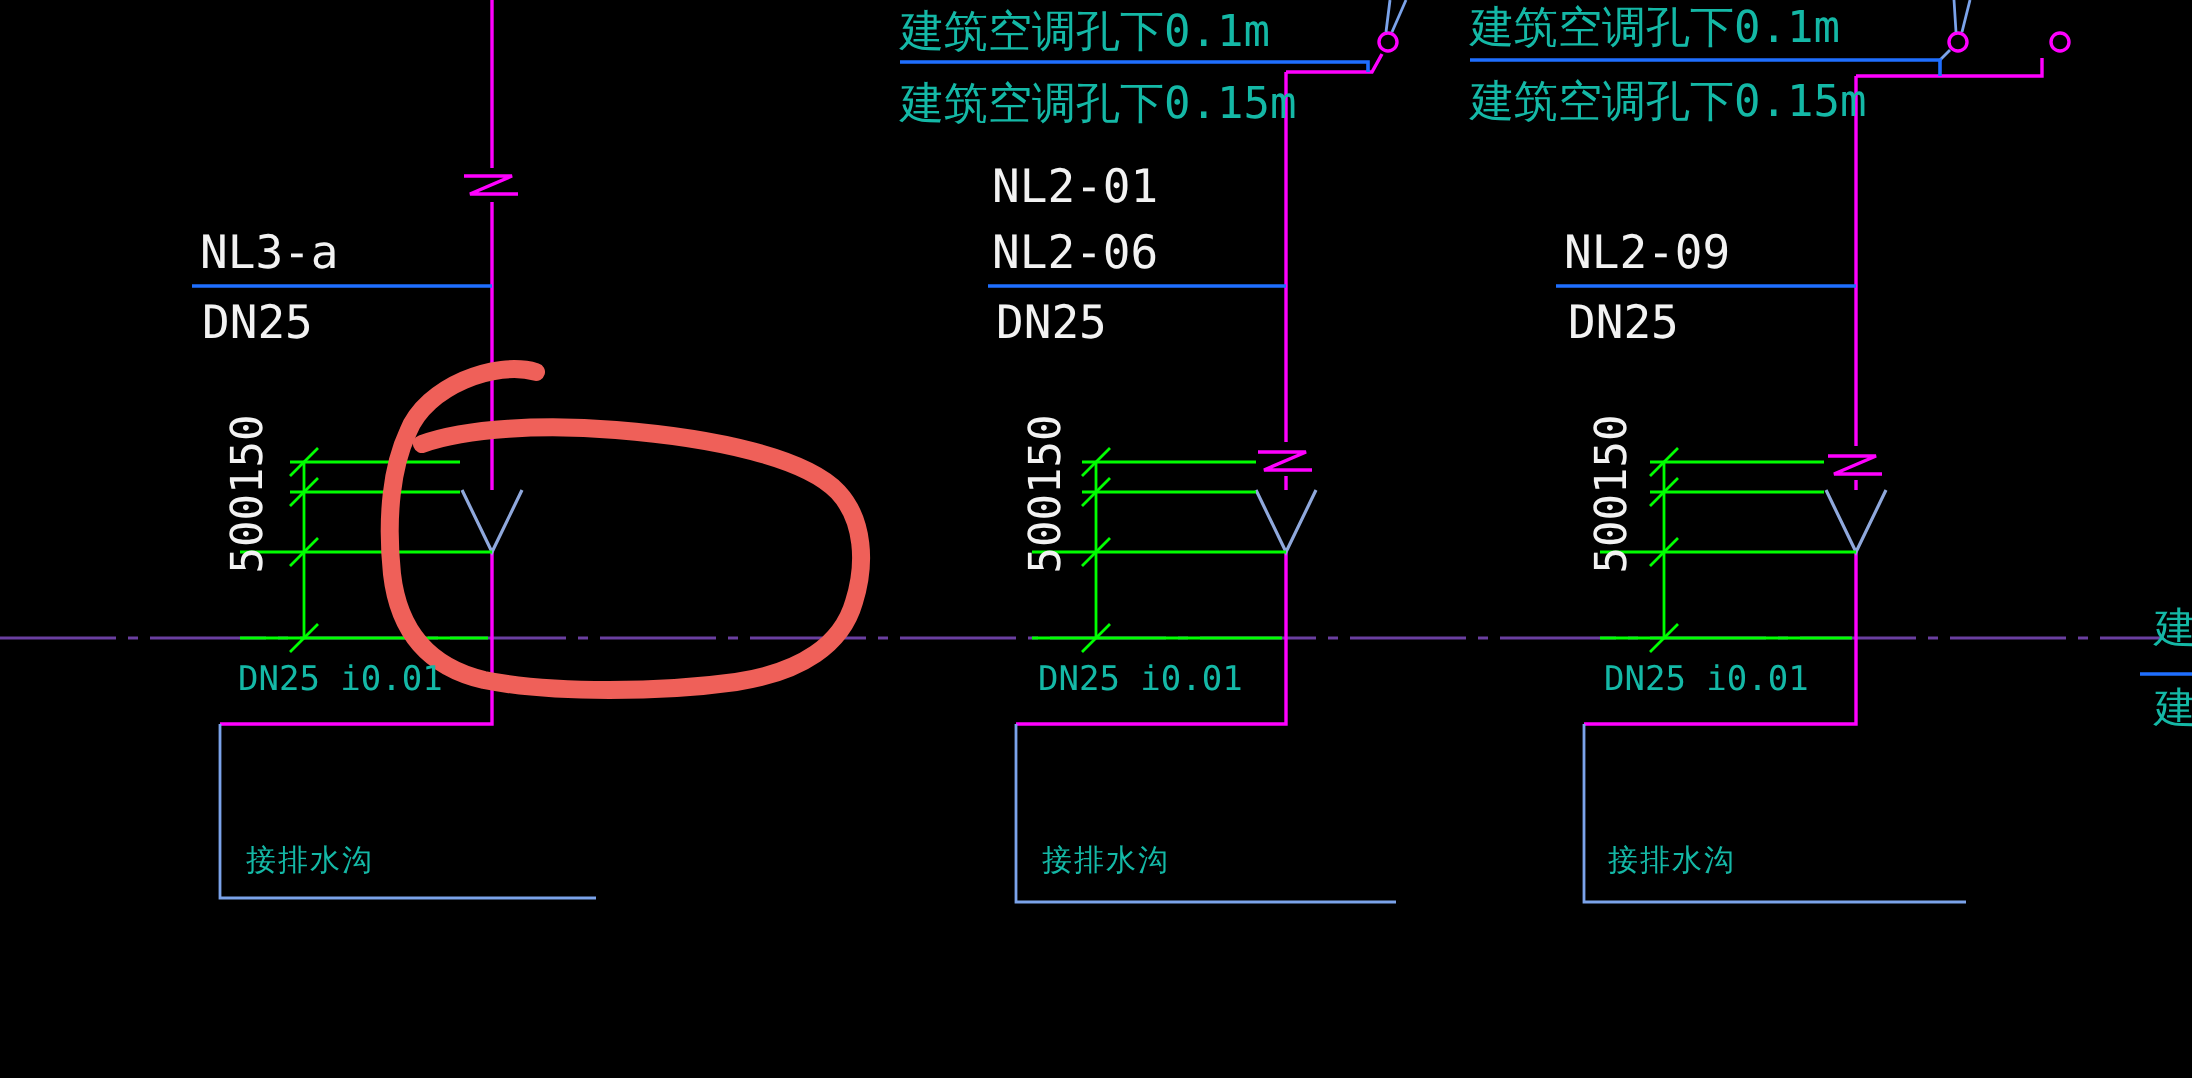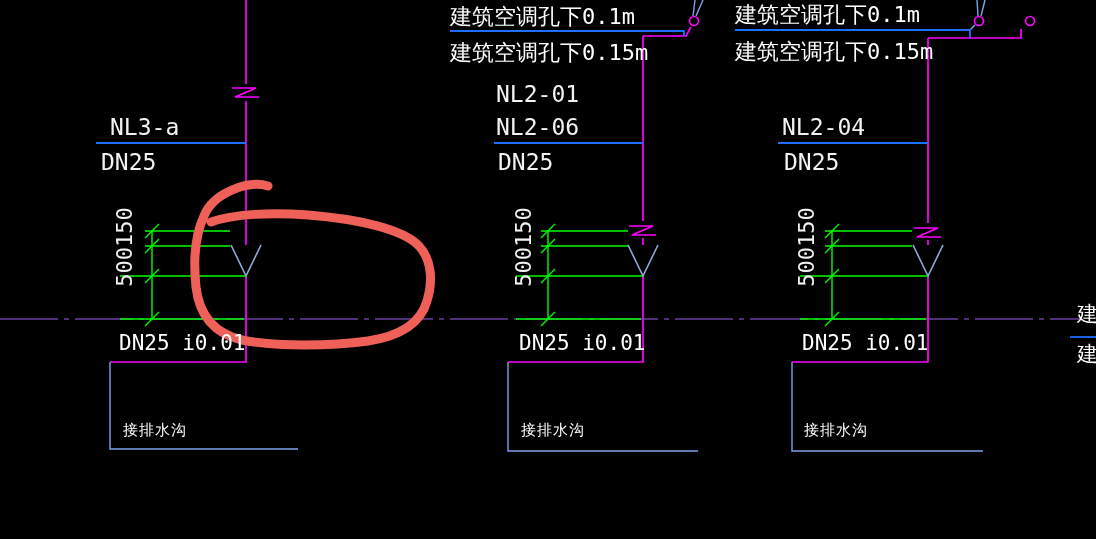--- a/index.html
+++ b/index.html
@@ -12,23 +12,23 @@
   }
   #stage{position:absolute;left:0;top:0;width:1096px;height:539px;}
   svg{position:absolute;left:0;top:0;}
   .t{
     position:absolute;
     white-space:nowrap;
     line-height:1.05;
     letter-spacing:0px;
   }
   .white{color:#f2f2f2;font-size:23px;text-align:center;}
-  .blue{color:#ffffff;}
+  .blue{color:#14b8a6;}
   .note{font-size:22px;}
-  .slope{font-size:21px;}
+  .slope{font-size:17px;}
   .drain{font-size:15px;letter-spacing:1px;}
   .edge{font-size:21px;}
   .dimtext{
     width:100px;height:26px;
     text-align:center;
     color:#f2f2f2;font-size:22px;
     transform:rotate(-90deg);
   }
 </style>
 </head>
@@ -135,34 +135,34 @@
                C403,229 358,219 308,215 C272,212 233,214 211,222"></path>
     </g>
   </svg>
 
   <div class="t blue note" style="left:450px;top:5px">建筑空调孔下0.1m</div>
   <div class="t blue note" style="left:450px;top:41px">建筑空调孔下0.15m</div>
 
   <div class="t blue note" style="left:735px;top:3px">建筑空调孔下0.1m</div>
   <div class="t blue note" style="left:735px;top:40px">建筑空调孔下0.15m</div>
 
-  <div class="t white" style="left:110px;top:115px">NL3-a</div>
+  <div class="t white" style="left:100px;top:115px">NL3-a</div>
   <div class="t white" style="left:101px;top:150px">DN25</div>
   <div class="t dimtext" style="left:76px;top:234px"><span>500</span><span>150</span></div>
   <div class="t blue slope" style="left:119px;top:332px">DN25 i0.01</div>
   <div class="t blue drain" style="left:123px;top:423px">接排水沟</div>
 
   <div class="t white" style="left:496px;top:82px">NL2-01</div>
   <div class="t white" style="left:496px;top:115px">NL2-06</div>
   <div class="t white" style="left:498px;top:150px">DN25</div>
   <div class="t dimtext" style="left:475px;top:234px"><span>500</span><span>150</span></div>
   <div class="t blue slope" style="left:519px;top:332px">DN25 i0.01</div>
   <div class="t blue drain" style="left:521px;top:423px">接排水沟</div>
 
-  <div class="t white" style="left:782px;top:115px">NL2-04</div>
+  <div class="t white" style="left:782px;top:115px">NL2-09</div>
   <div class="t white" style="left:784px;top:150px">DN25</div>
   <div class="t dimtext" style="left:758px;top:234px"><span>500</span><span>150</span></div>
   <div class="t blue slope" style="left:802px;top:332px">DN25 i0.01</div>
   <div class="t blue drain" style="left:804px;top:423px">接排水沟</div>
 
   <div class="t blue edge" style="left:1077px;top:303px">建</div>
   <div class="t blue edge" style="left:1077px;top:343px">建</div>
 
 </div>
 

